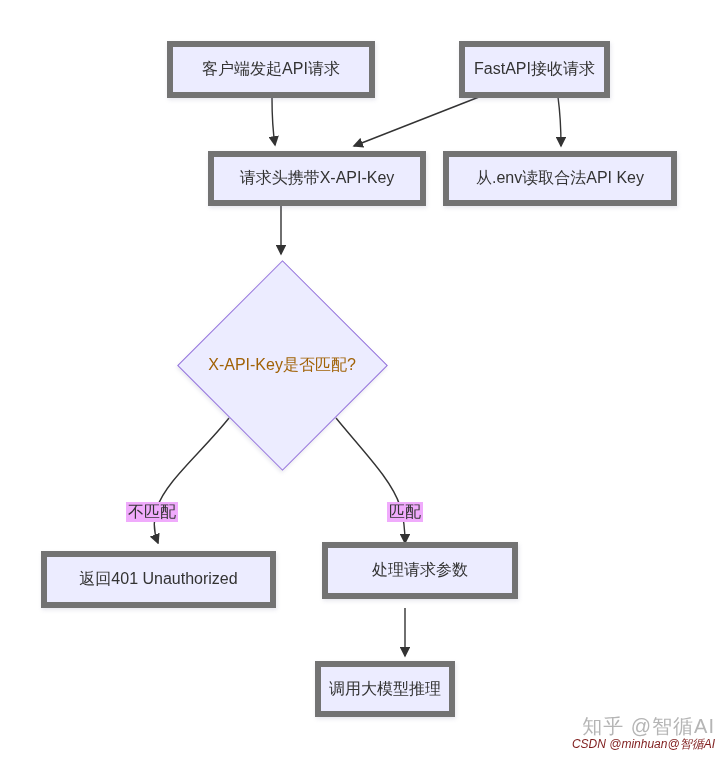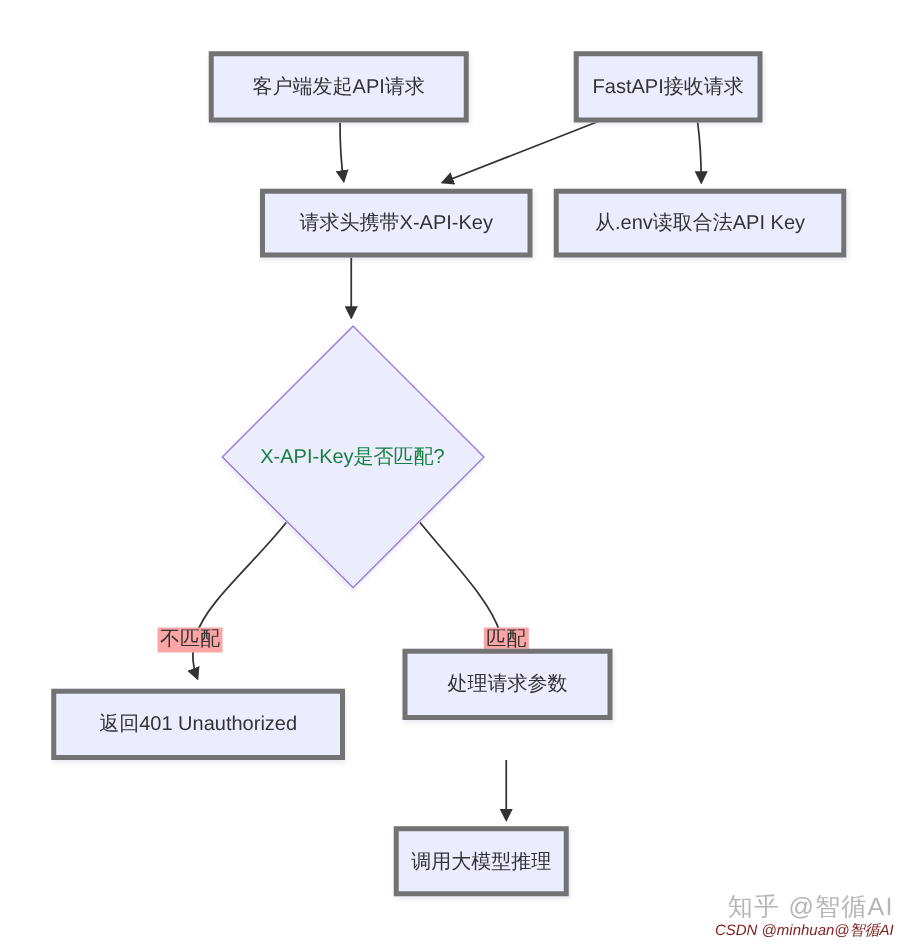--- a/index.html
+++ b/index.html
@@ -17,21 +17,21 @@
   svg.edge-layer {
     position: absolute;
     left: 0; top: 0;
     width: 720px; height: 759px;
     pointer-events: none;
   }
   .node {
     position: absolute;
     box-sizing: border-box;
     background: #ECECFF;
-    border: 4px solid #737373;
+    border: 6px solid #737373;
     box-shadow: 1px 2px 4px rgba(120,120,160,0.18);
     display: flex;
     align-items: center;
     justify-content: center;
     color: #333333;
     font-size: 16px;
     text-align: center;
     white-space: nowrap;
   }
   .diamond-shape {
@@ -39,27 +39,27 @@
     box-sizing: border-box;
     background: #ECECFF;
     border: 1px solid #9370DB;
     box-shadow: 1px 2px 4px rgba(120,120,160,0.18);
     transform: rotate(45deg);
   }
   .diamond-label {
     position: absolute;
     width: 220px;
     text-align: center;
-    color: #15803d;
+    color: #a16207;
     font-size: 16px;
     white-space: nowrap;
   }
   .edge-label {
     position: absolute;
-    background: #fca5a5;
+    background: #f0abfc;
     color: #333333;
     font-size: 16px;
     line-height: 20px;
     padding: 0 2px;
     white-space: nowrap;
     transform: translateX(-50%);
   }
   .watermark {
     position: absolute;
     right: 5px;
@@ -118,21 +118,21 @@
   <div class="diamond-shape" style="left:208px; top:291px; width:149px; height:149px;"></div>
   <div class="diamond-label" style="left:172px; top:355px;">X-API-Key是否匹配?</div>
 
   <div class="edge-label" style="left:152px; top:502px;">不匹配</div>
   <div class="edge-label" style="left:405px; top:502px;">匹配</div>
 
   <div class="node" style="left:41px; top:551px; width:235px; height:57px;justify-content:center;">
     <span>返回401 Unauthorized</span>
   </div>
 
-  <div class="node" style="left:322px; top:519px; width:168px; height:57px;font-family:Liberation Serif, serif;">
+  <div class="node" style="left:322px; top:542px; width:196px; height:57px;font-family:Liberation Serif, serif;">
     <span>处理请求参数</span>
   </div>
 
   <div class="node" style="left:315px; top:661px; width:140px; height:56px;">
     <span>调用大模型推理</span>
   </div>
 
   <div class="watermark">
     <div class="wm-line1">知乎 @智循AI</div>
     <div class="wm-line2">CSDN @minhuan@智循AI</div>

